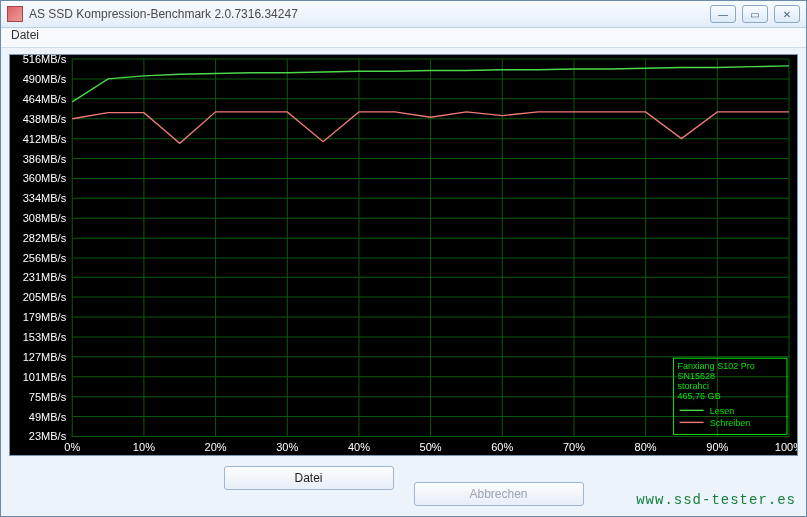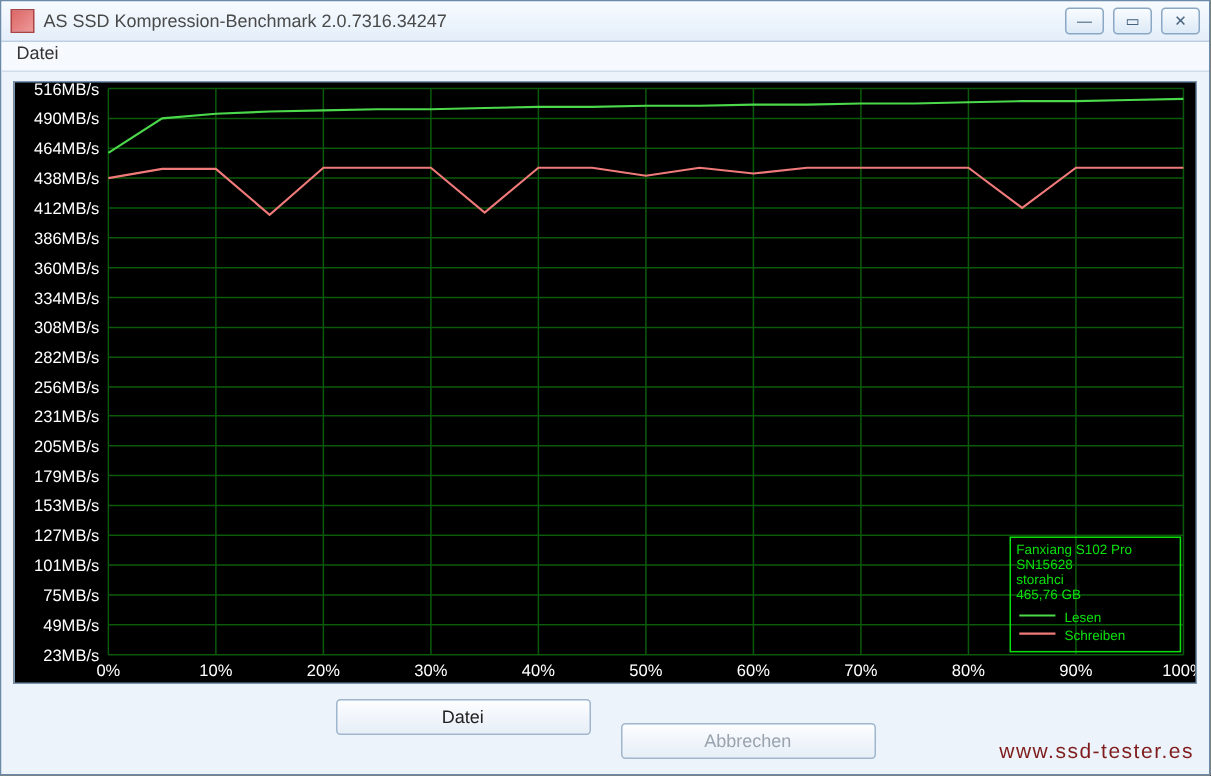--- a/index.html
+++ b/index.html
@@ -86,23 +86,23 @@
     background:linear-gradient(#fcfdff,#e7eef7);
     border-radius:3px;
     font-size:12px;
     display:flex; align-items:center; justify-content:center;
     color:#222;
   }
   .wbtn.disabled { color:#9aa4af;margin-top:16px; }
   .watermark {
     position:absolute;
     right:10px; bottom:8px;
-    font-family: Liberation Sans, sans-serif;
+    font-family: Liberation Mono, monospace;
     font-size:14px;
-    color:#7f1d1d;
+    color:#15803d;
     letter-spacing:1px;
   }
 </style>
 </head>
 <body>
 
 <div class="window">
 
   <div class="titlebar">
     <div class="app-icon"></div>

